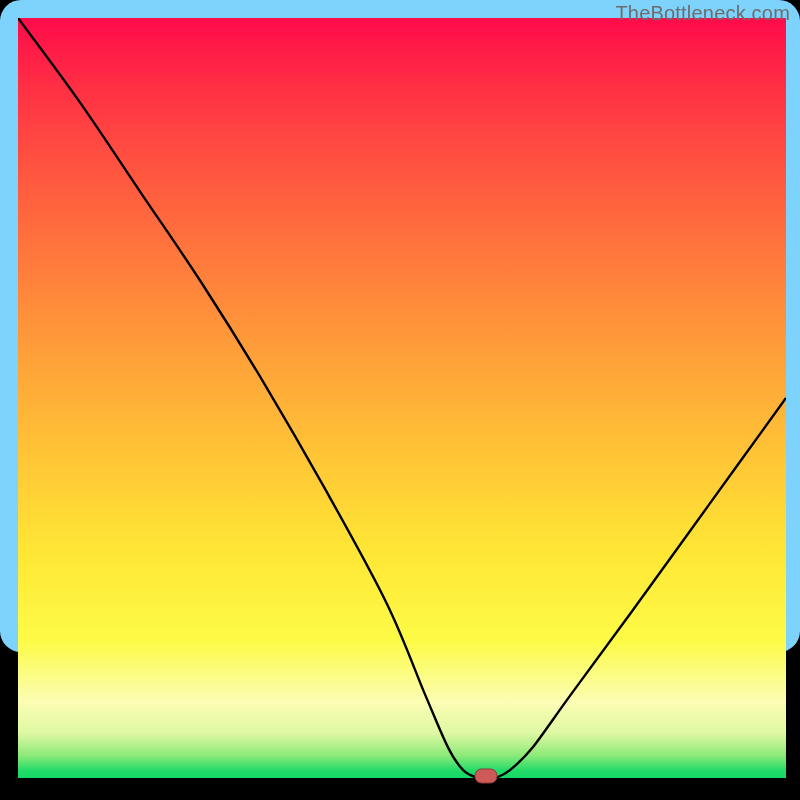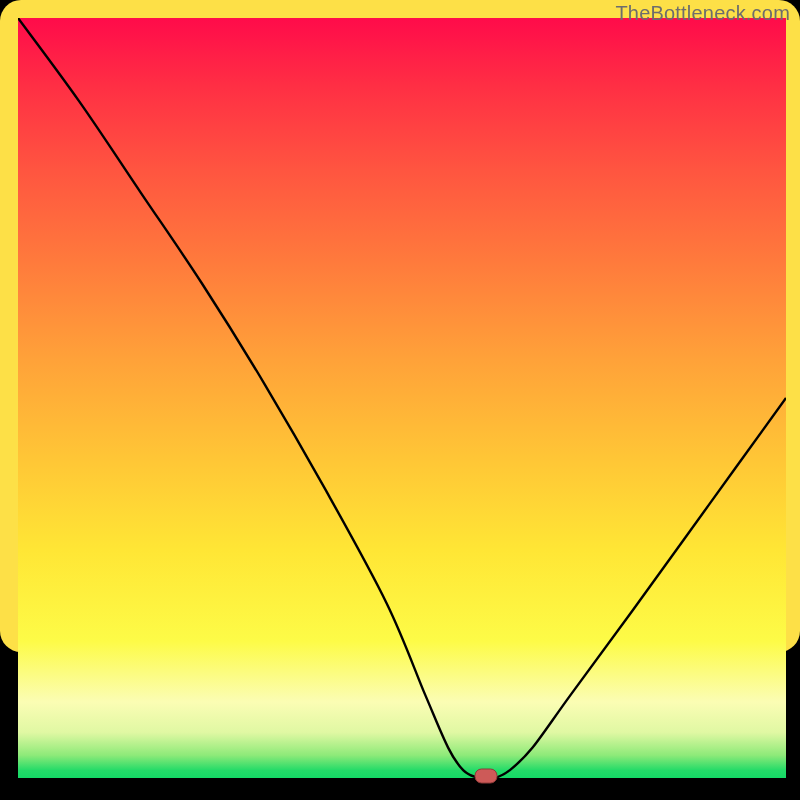--- a/index.html
+++ b/index.html
@@ -8,21 +8,21 @@
     width: 800px;
     height: 800px;
     background: #000;
     overflow: hidden;
     font-family: Arial, Helvetica, sans-serif;
   }
   .frame {
     position: relative;
     width: 800px;
     height: 652px;
-    background: #fde047;
+    background: #7dd3fc;
     border-radius: 21px;
   }
   .plot-area {
     position: absolute;
     left: 18px;
     top: 18px;
     width: 768px;
     height: 760px;
     
     background: linear-gradient(

